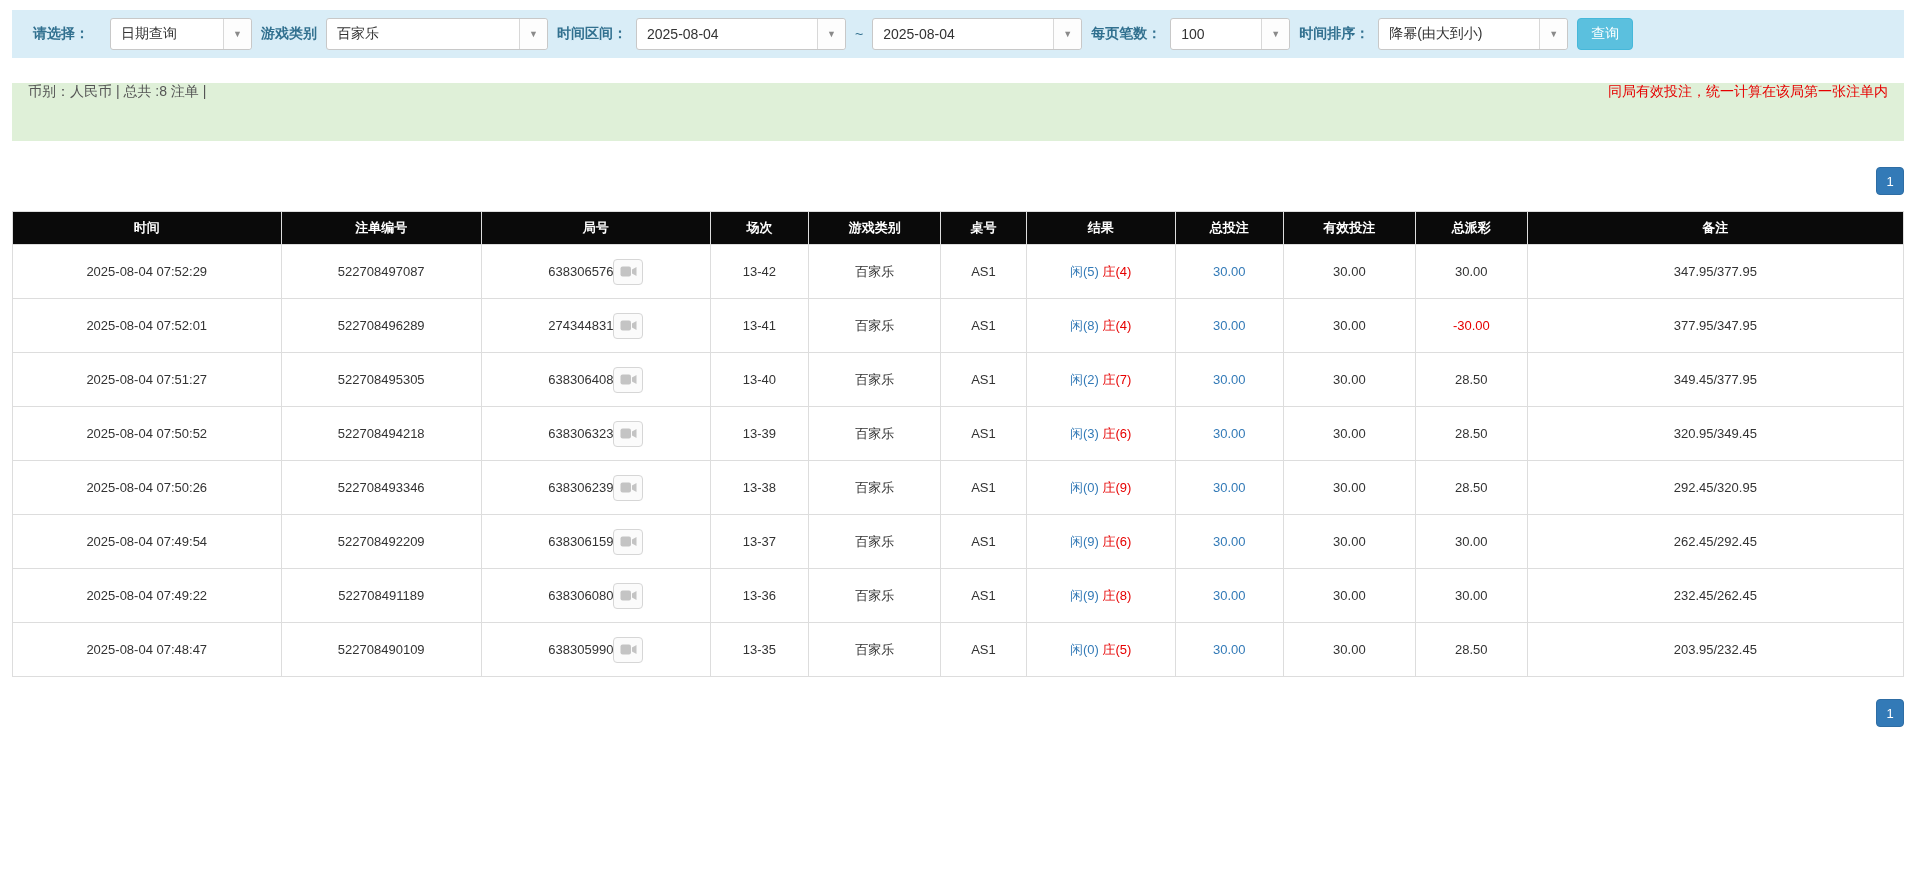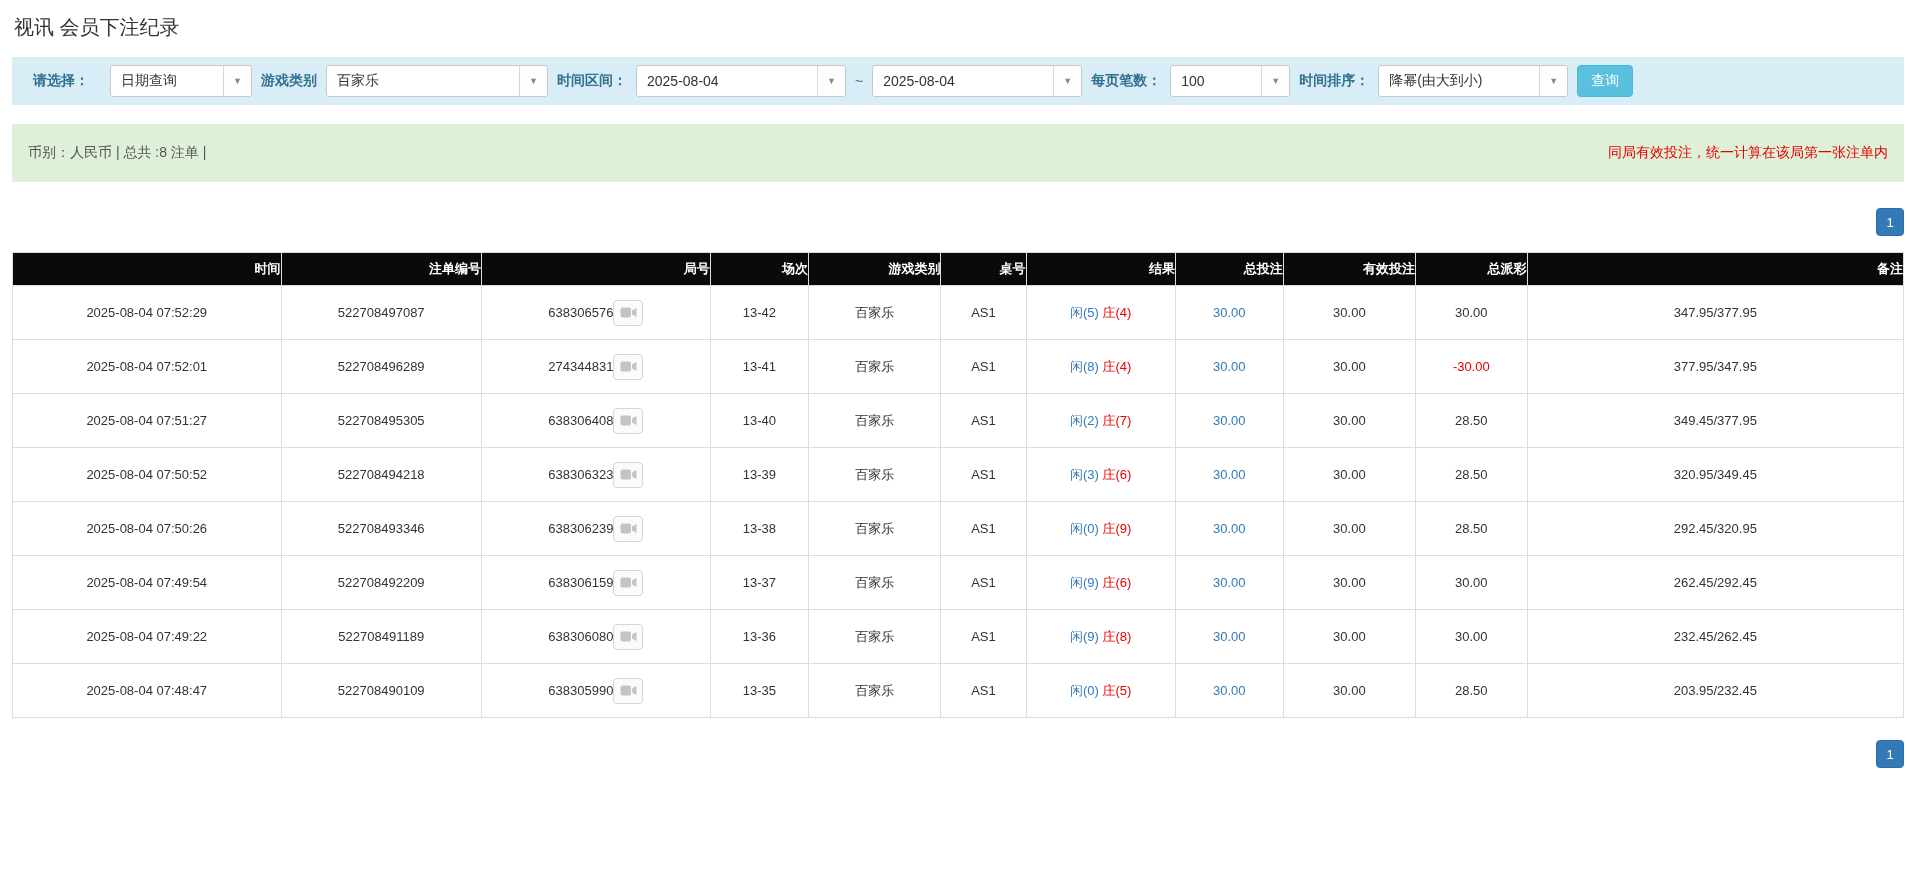--- a/index.html
+++ b/index.html
@@ -78,24 +78,23 @@
     height: 32px;
     padding: 0 13px;
     border-radius: 4px;
     cursor: pointer;
     font-family: Liberation Sans, sans-serif;
   }
 
   
   .summary-bar {
     background: #dff0d8;
-    margin-top: 19px;
+    margin-top: 25px;
     height: 58px;
     display: flex;
-    align-items: center;
     justify-content: space-between;
     padding: 0 16px;
   }
   .summary-left { color: #555; font-size: 14px; }
   .summary-right { color: #e60000; font-size: 14px; }
 
   
   .pagination { display: flex; justify-content: flex-end; }
   .pagination.top { margin-top: 26px; margin-bottom: 16px; }
   .pagination.bottom { margin-top: 22px; }
@@ -117,21 +116,21 @@
     border-collapse: collapse;
     font-size: 13px;
     table-layout: fixed;
   }
   .bet-table th {
     background: #0a0a0a;
     color: #fff;
     font-weight: bold;
     height: 33px;
     border: 1px solid #ddd;
-    text-align: right;
+    text-align: center;
   }
   .bet-table td {
     height: 54px;
     border: 1px solid #ddd;
     text-align: center;
     color: #333;
     background: #fff;
     overflow: hidden;
     white-space: nowrap;
   }
@@ -162,21 +161,20 @@
     border: 2px solid #fff;
     height: 36px;
     font-size: 13px;
   }
 </style>
 </head>
 <body>
 
 <div class="page">
 
-  <h1 class="page-title">视讯 会员下注纪录</h1>
 
   <div class="filter-bar">
     <span class="flabel">请选择：</span>
     <div class="select w-querytype">
       <span class="sel-text">日期查询</span>
       <span class="sel-arrow">▼</span>
     </div>
 
     <span class="flabel">游戏类别</span>
     <div class="select w-game">

